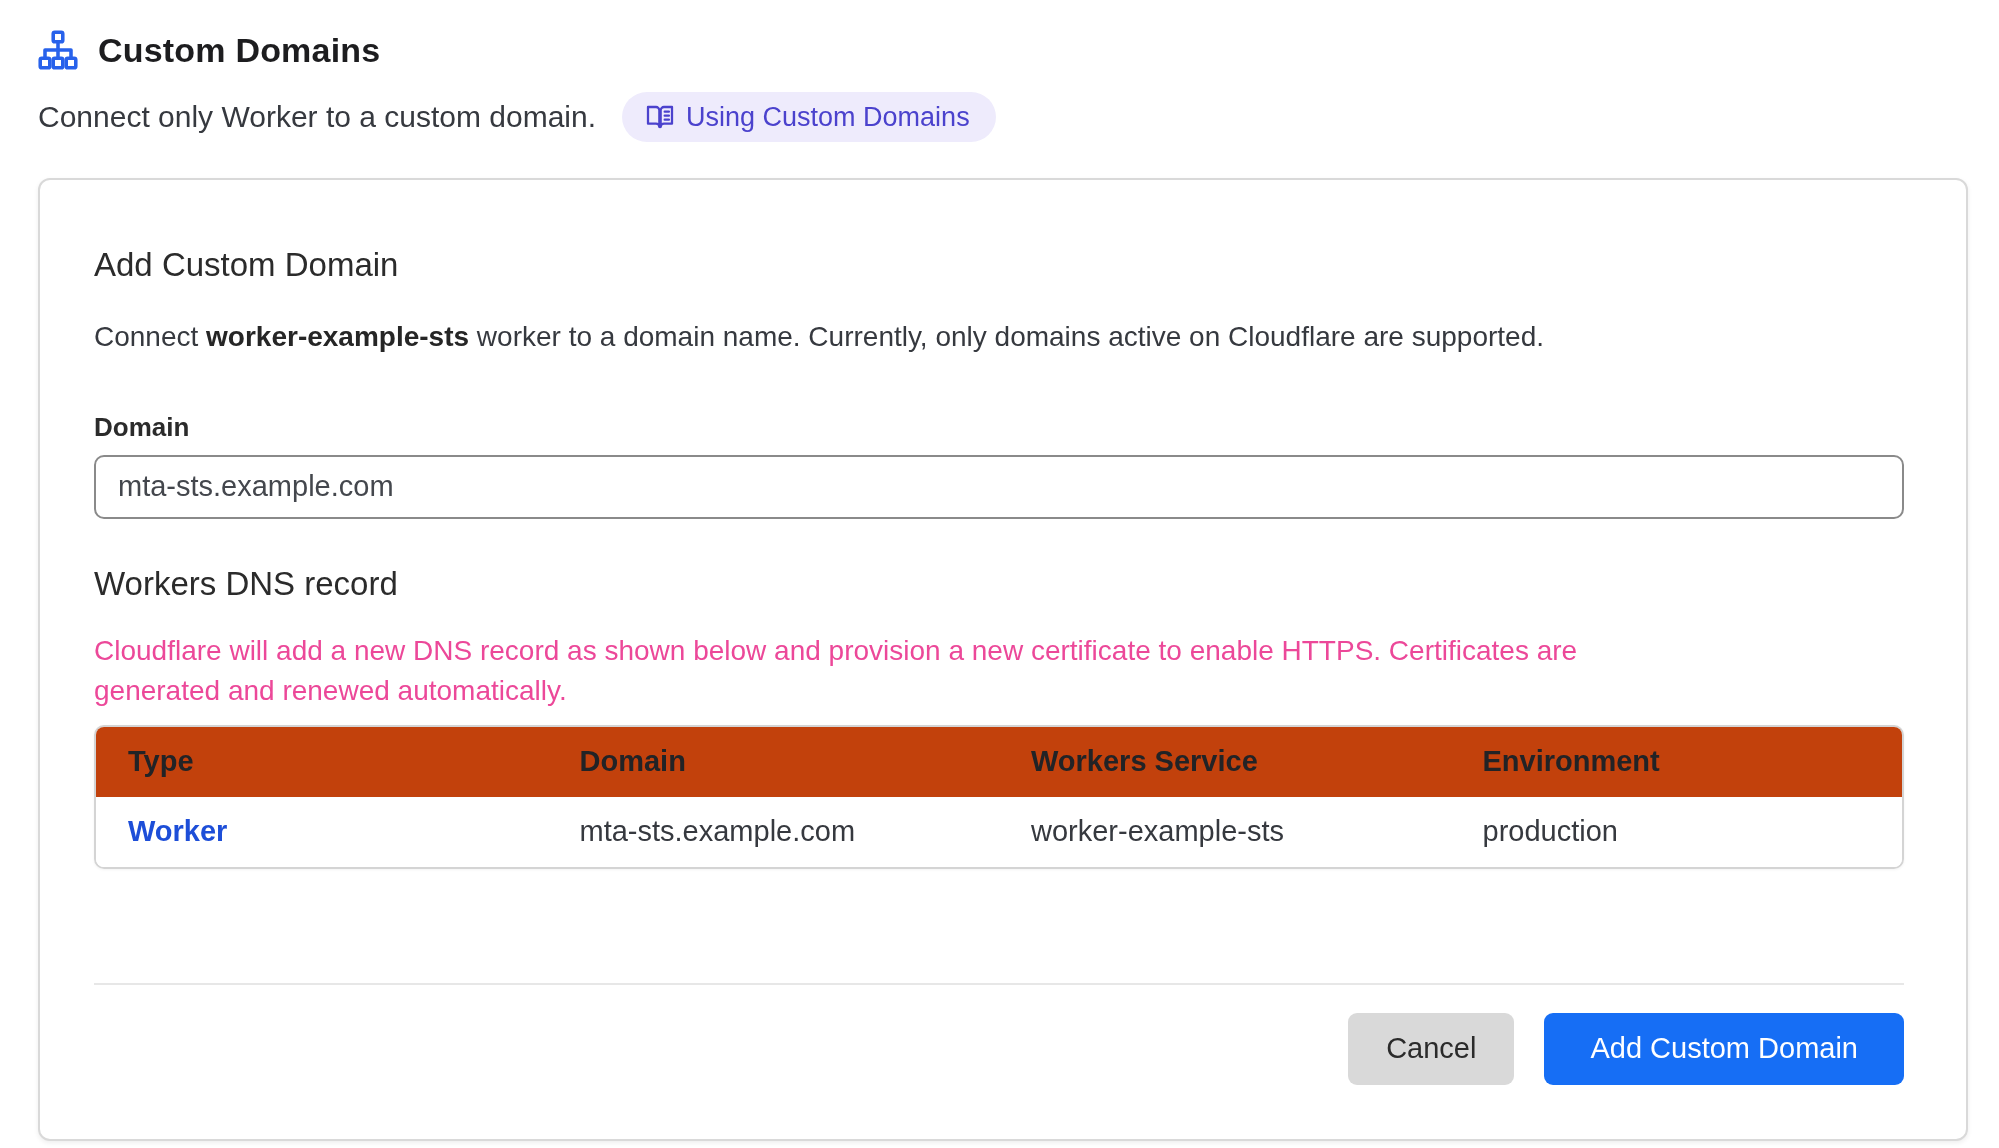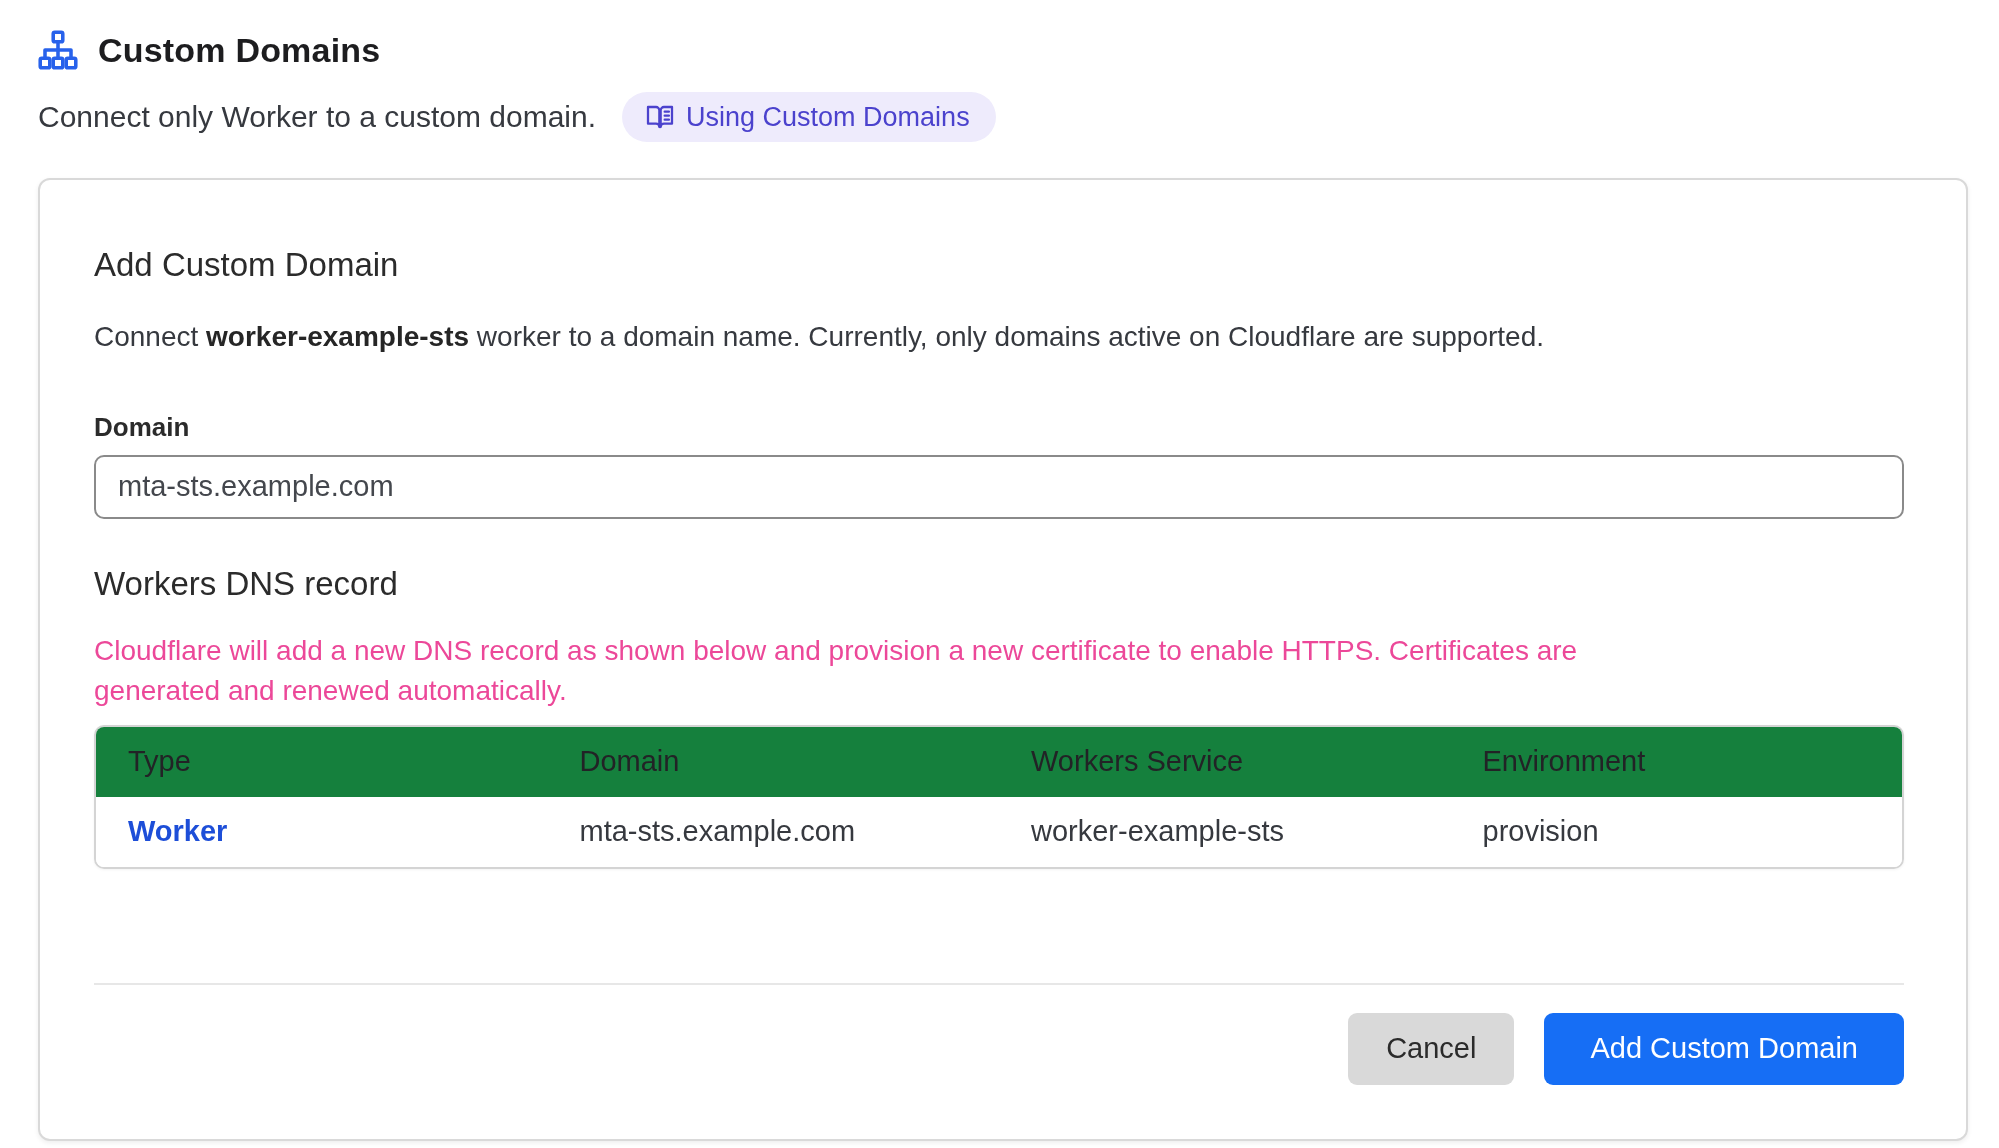--- a/index.html
+++ b/index.html
@@ -126,22 +126,22 @@
     font-size: 29px;
   }
   th, td {
     width: 25%;
     text-align: left;
     padding-left: 32px;
     height: 70px;
     vertical-align: middle;
   }
   thead th {
-    background: #15803d;
-    font-weight: 400;
+    background: #c2410c;
+    font-weight: 700;
     color: #222326;
   }
   tbody td { background: #ffffff; color: #36393f; }
   tbody td.cell-type { font-weight: 700; color: #1d4ed8; }
 
   
   .footer-divider {
     margin-top: 114px;
     border: none;
     border-top: 2px solid #e7e7e7;
@@ -223,21 +223,21 @@
             <th>Domain</th>
             <th>Workers Service</th>
             <th>Environment</th>
           </tr>
         </thead>
         <tbody>
           <tr>
             <td class="cell-type">Worker</td>
             <td>mta-sts.example.com</td>
             <td>worker-example-sts</td>
-            <td>provision</td>
+            <td>production</td>
           </tr>
         </tbody>
       </table>
     </div>
 
     <hr class="footer-divider">
 
     <div class="footer-actions">
       <button class="btn btn-cancel">Cancel</button>
       <button class="btn btn-primary">Add Custom Domain</button>

